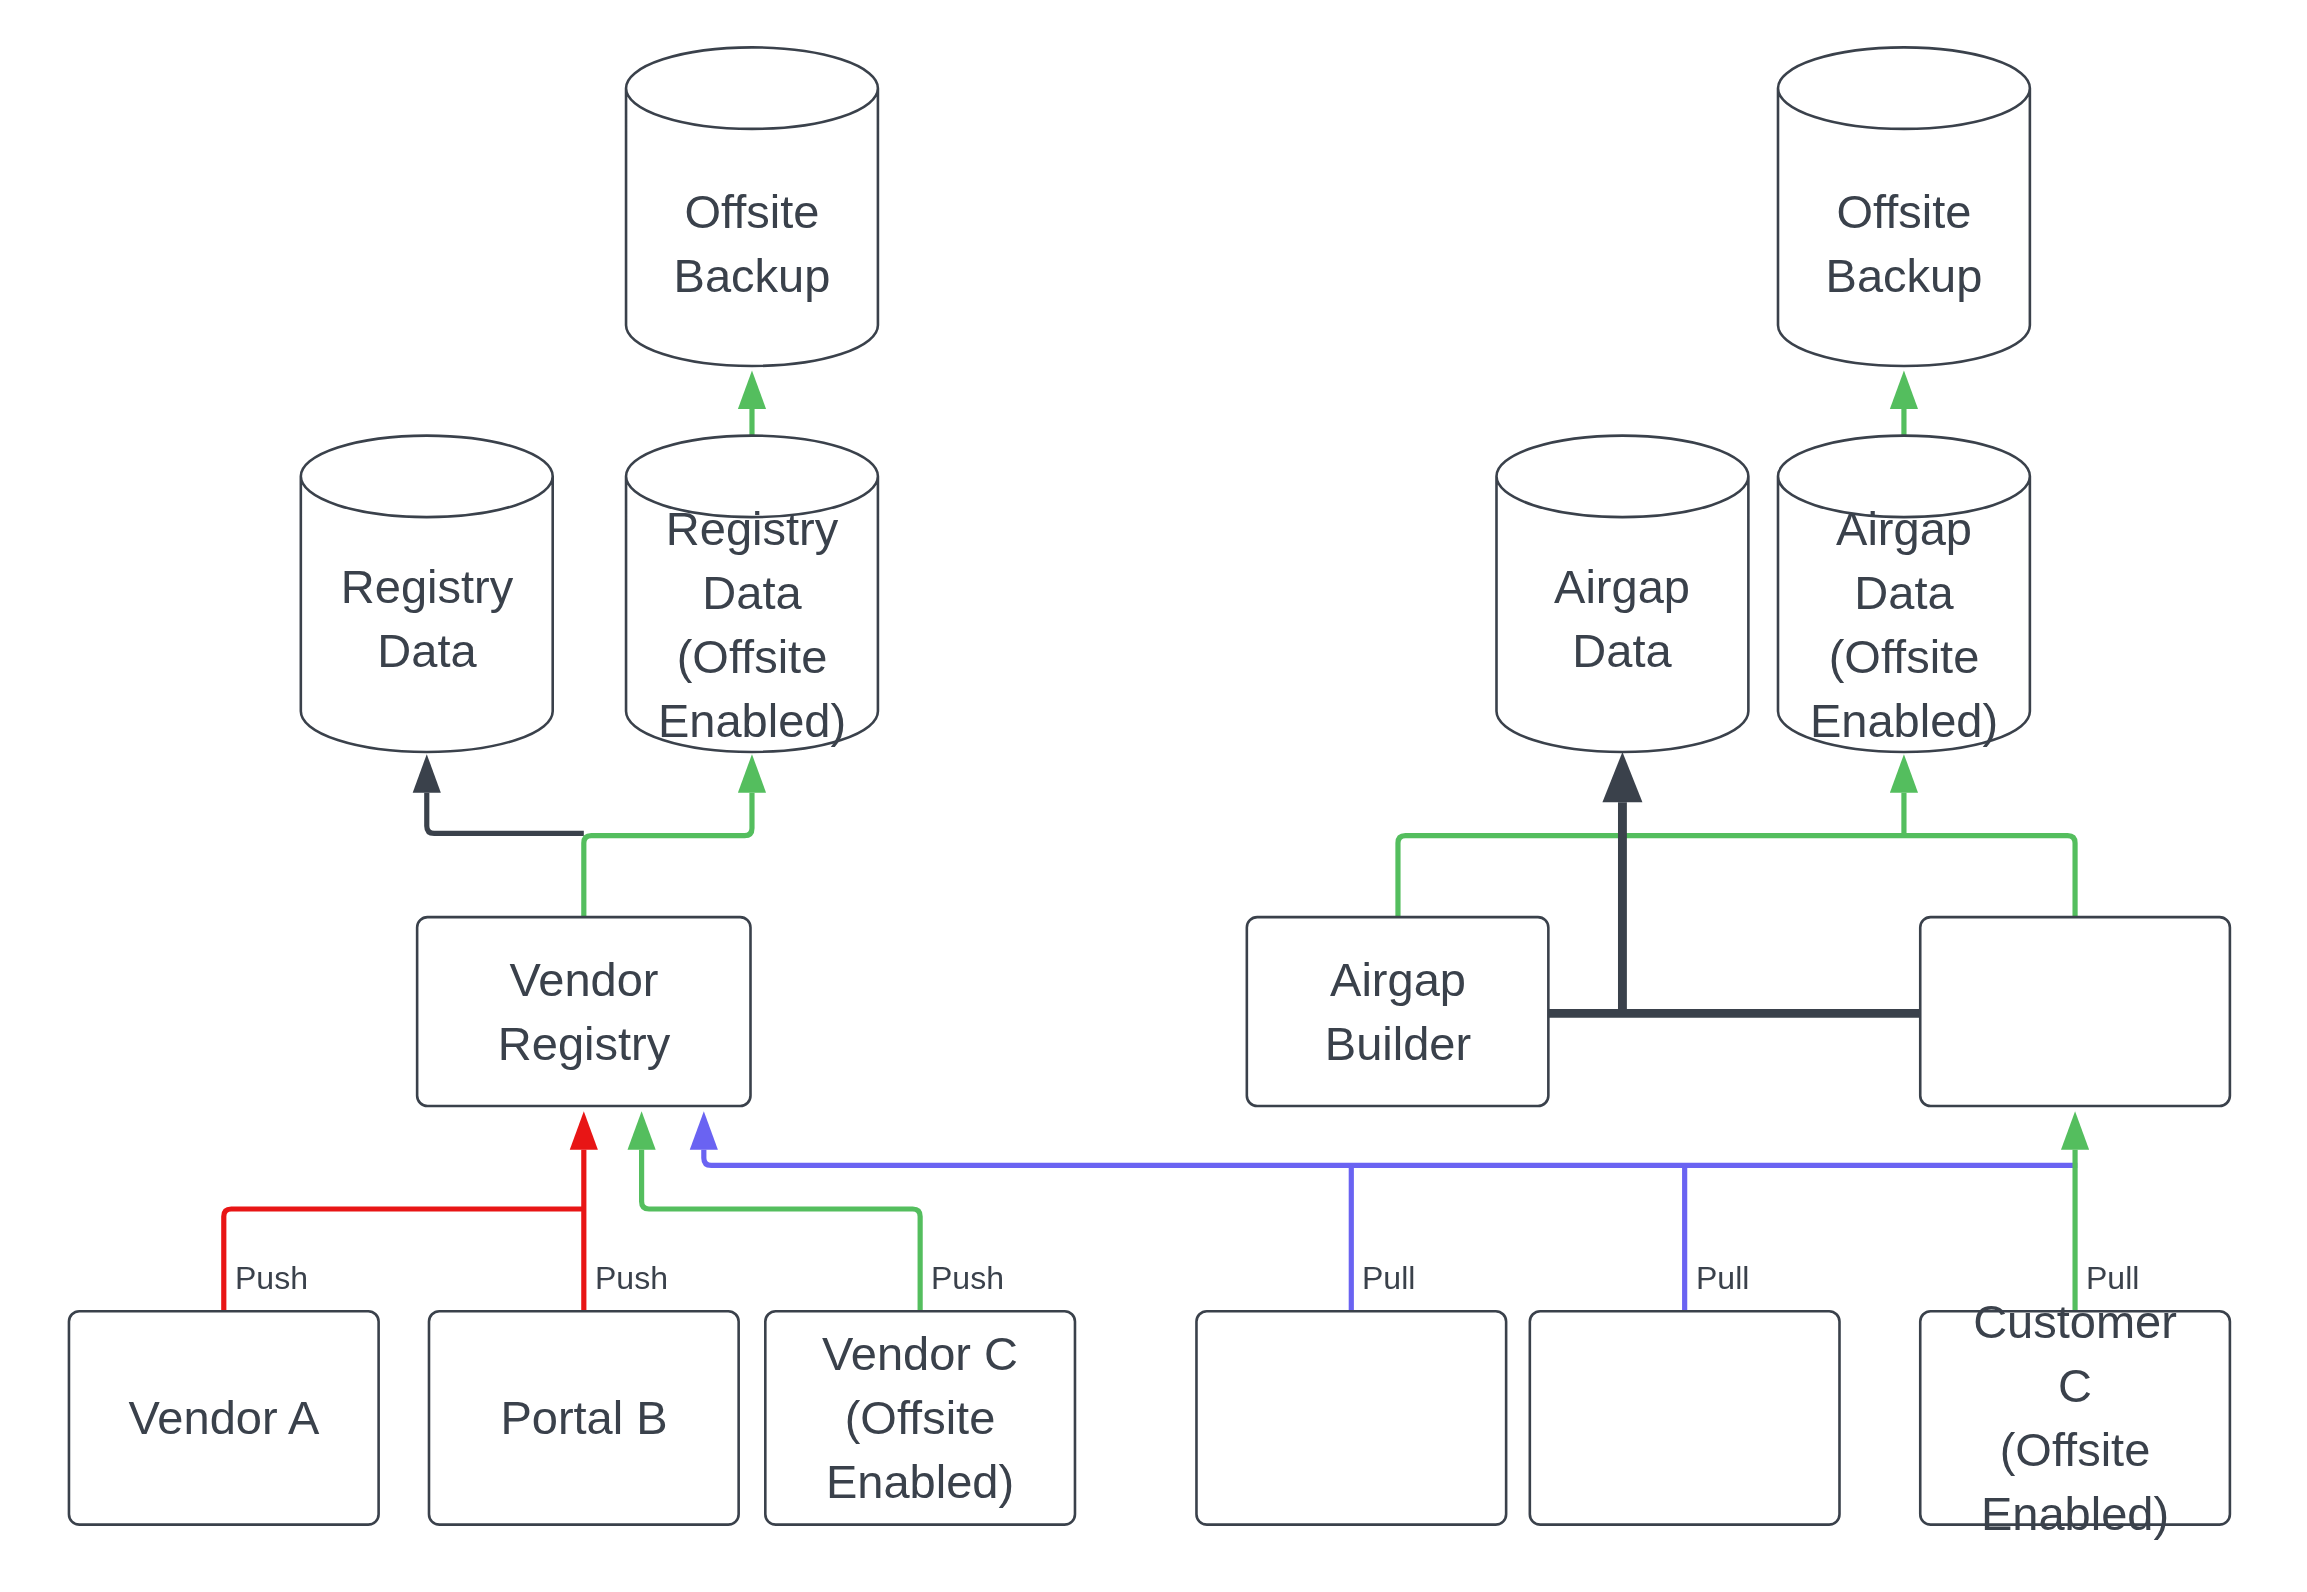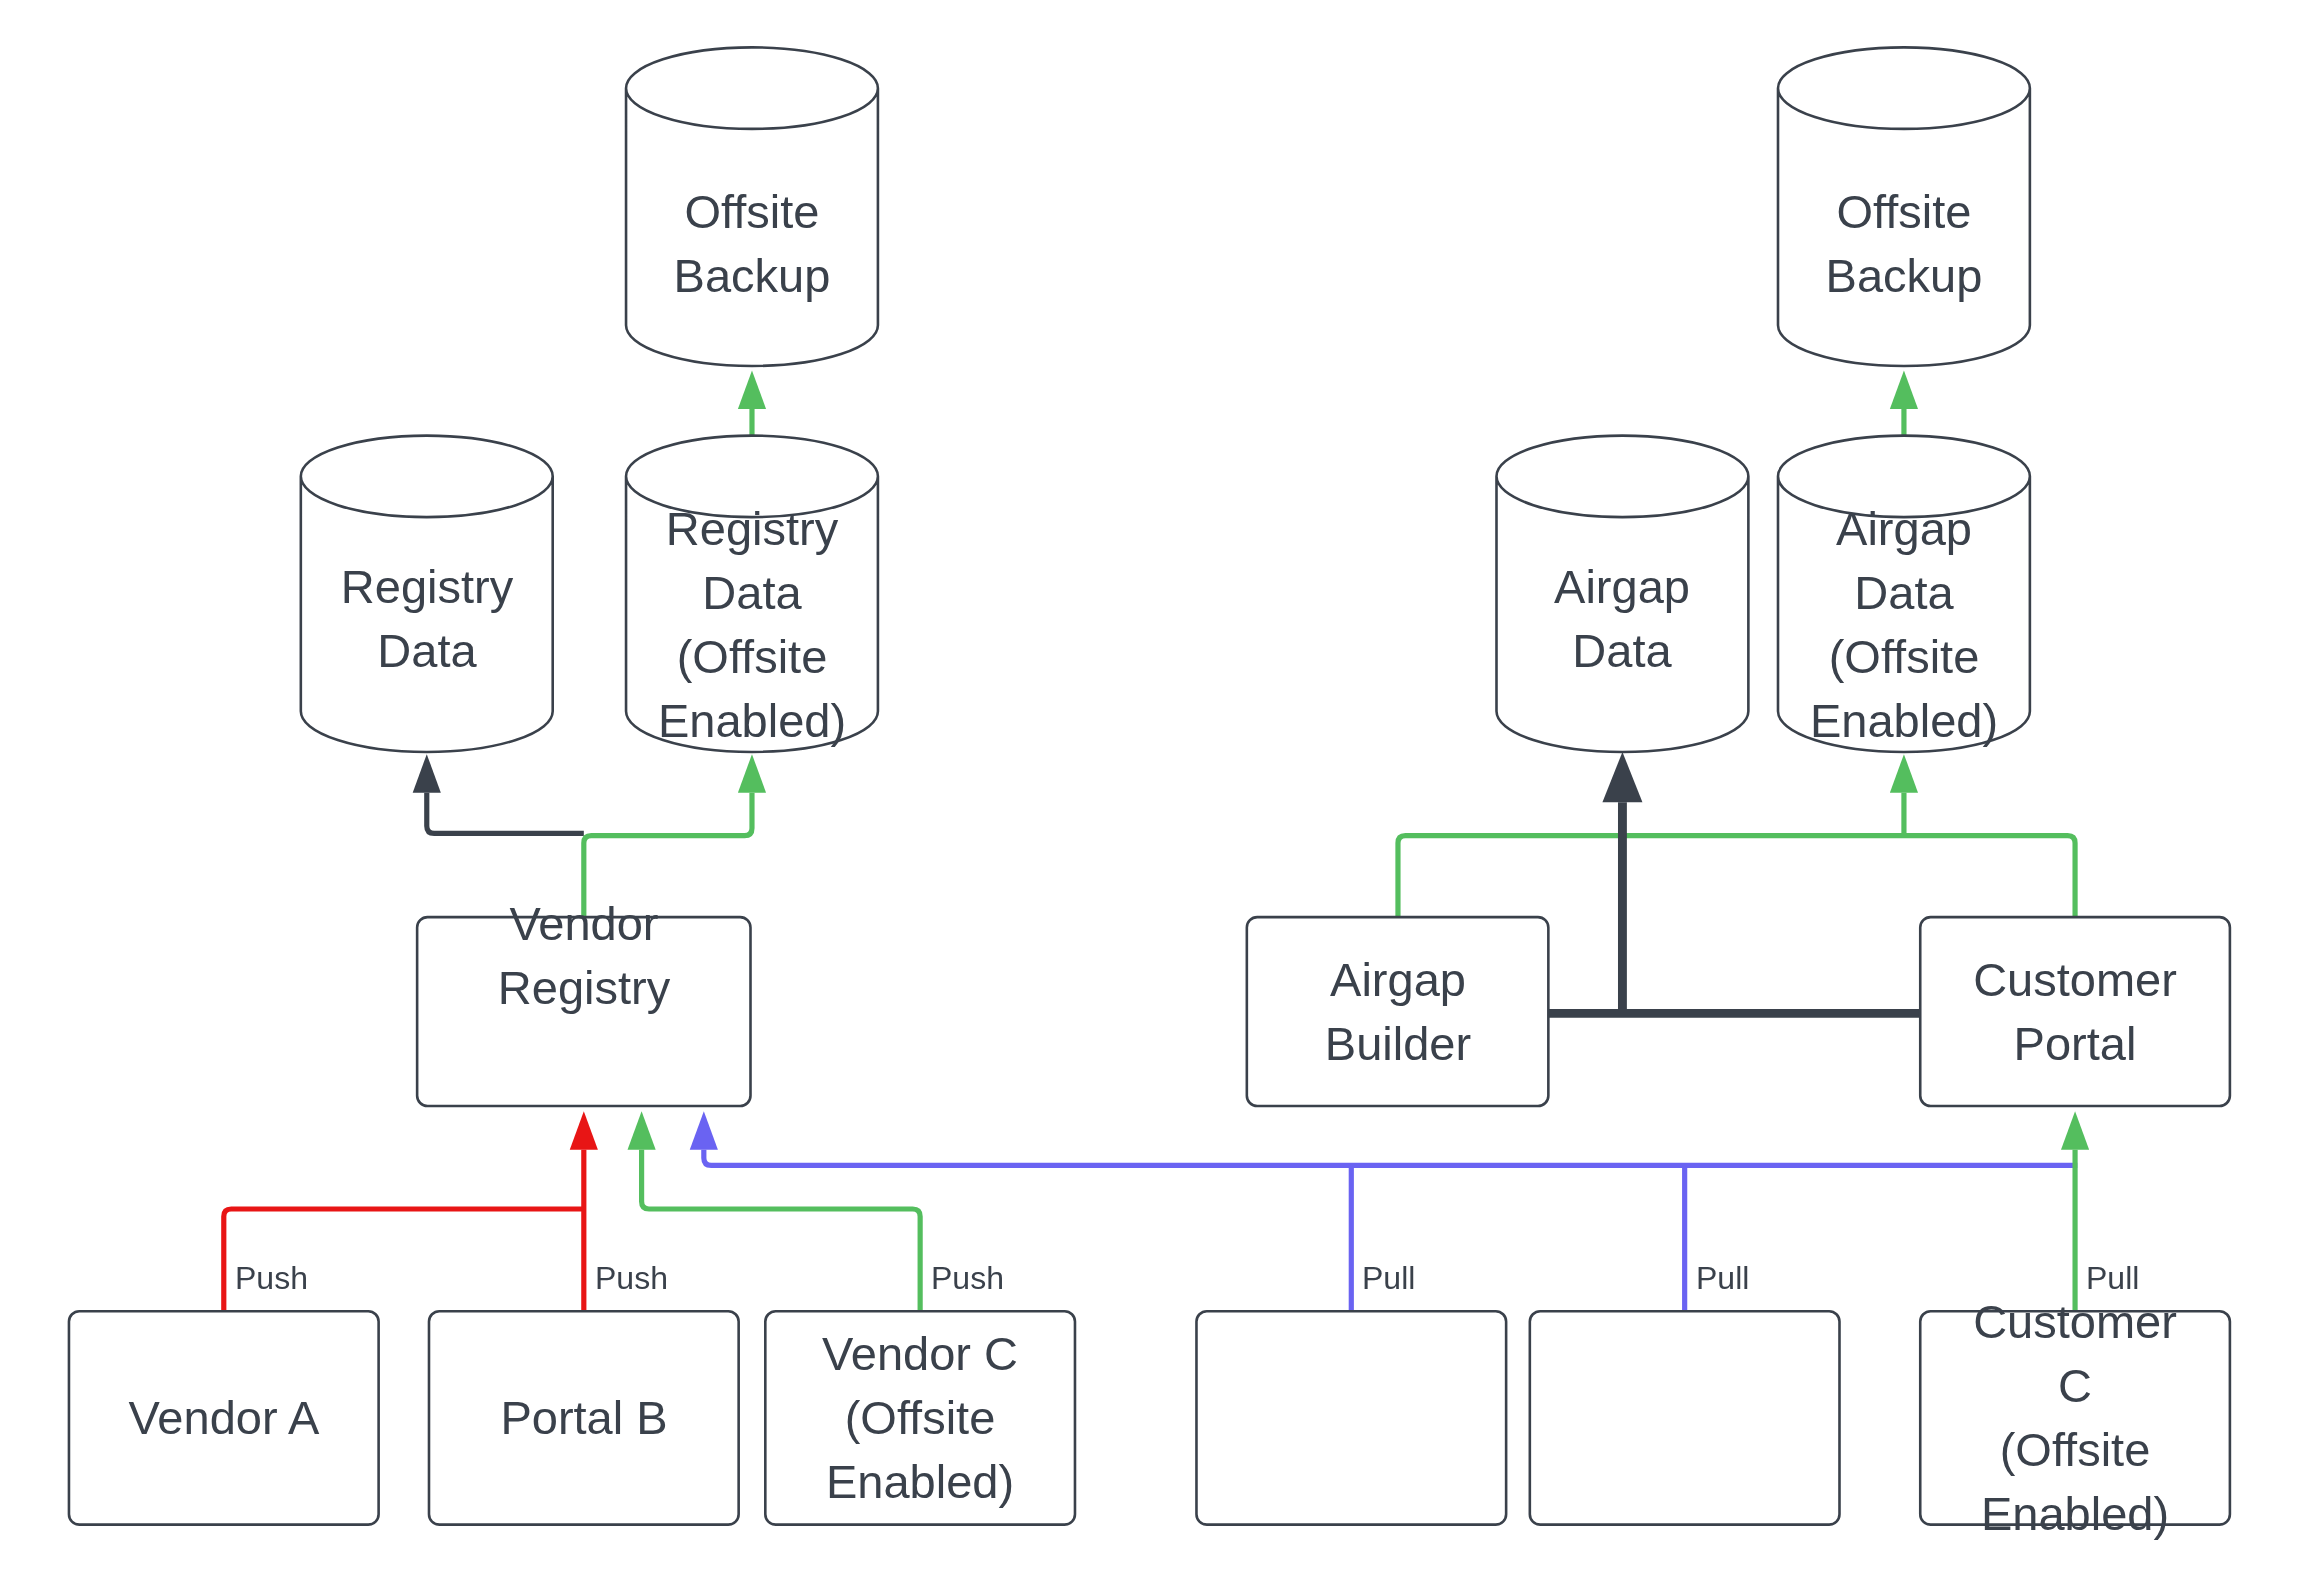--- a/index.html
+++ b/index.html
@@ -88,39 +88,37 @@
   </svg>
 
   <div class="node-label" style="left:752px;top:244px;">Offsite
 Backup</div>
   <div class="node-label" style="left:427px;top:619px;">Registry
 Data</div>
   <div class="node-label" style="left:752px;top:625px;">Registry
 Data
 (Offsite
 Enabled)</div>
-  <div class="node-label" style="left:584px;top:956px;">Vendor
+  <div class="node-label" style="left:584px;top:1012px;">Vendor
 Registry</div>
   <div class="node-label" style="left:224px;top:1418px;">Vendor A</div>
   <div class="node-label" style="left:584px;top:1418px;">Portal B</div>
   <div class="node-label" style="left:920px;top:1418px;">Vendor C
 (Offsite
 Enabled)</div>
   <div class="node-label" style="left:1904px;top:244px;">Offsite
 Backup</div>
   <div class="node-label" style="left:1622px;top:619px;">Airgap
 Data</div>
   <div class="node-label" style="left:1904px;top:625px;">Airgap
 Data
 (Offsite
 Enabled)</div>
   <div class="node-label" style="left:1398px;top:1012px;">Airgap
 Builder</div>
-  <div class="node-label" style="left:2075px;top:1012px;">Customer
-Portal</div>
   <div class="node-label" style="left:2075px;top:1418px;">Customer C
 (Offsite
 Enabled)</div>
 
   <div class="edge-label" style="left:235px;top:1251px;">Push</div>
   <div class="edge-label" style="left:595px;top:1251px;">Push</div>
   <div class="edge-label" style="left:931px;top:1251px;">Push</div>
   <div class="edge-label" style="left:1362px;top:1251px;">Pull</div>
   <div class="edge-label" style="left:1696px;top:1251px;">Pull</div>
   <div class="edge-label" style="left:2086px;top:1251px;">Pull</div>

